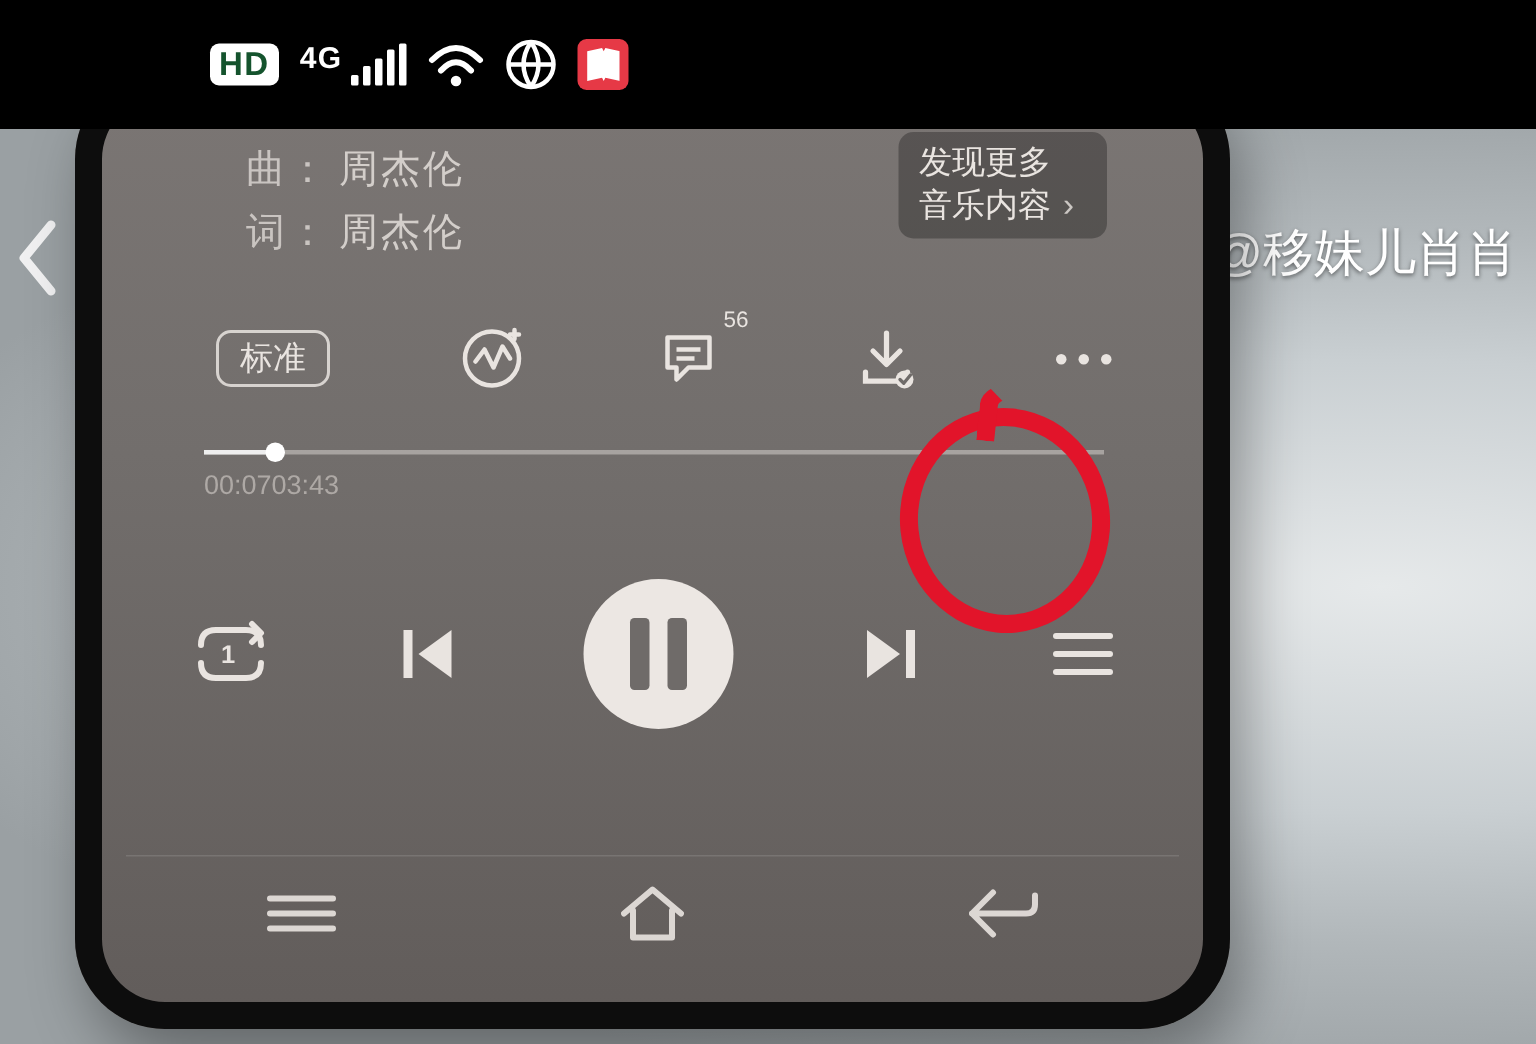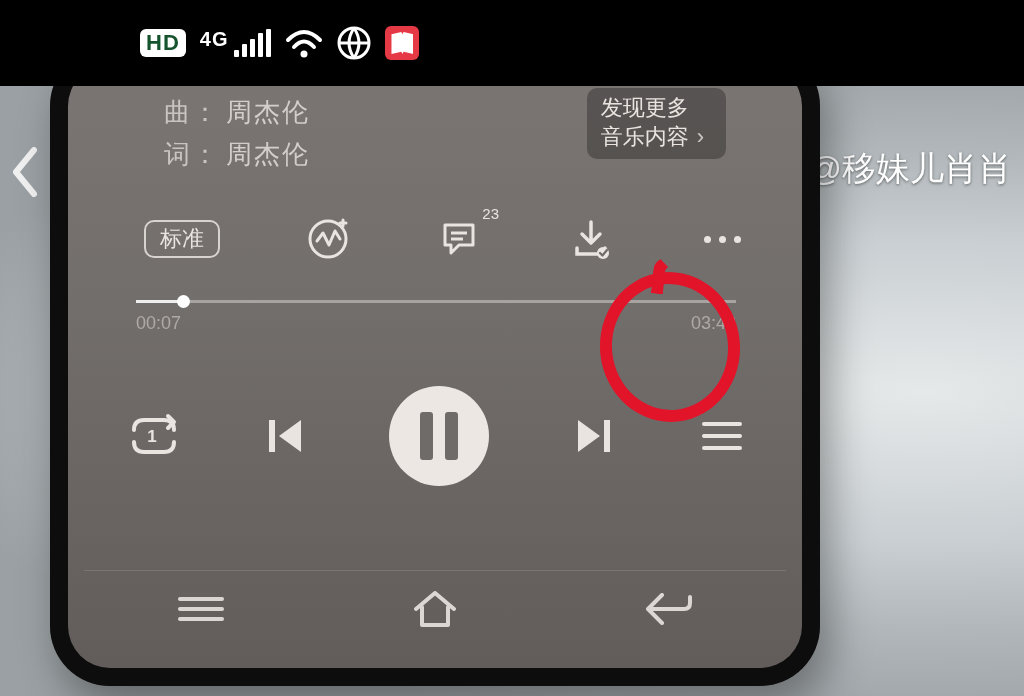--- a/index.html
+++ b/index.html
@@ -67,21 +67,21 @@
 
   
   .credits{ position:absolute; left:80px; top:46px; font-size:26px; line-height:1.6;
     color:#d8d3cf; letter-spacing:2px;}
   .credits .row{ display:flex; gap:6px;}
   .credits .lbl{ opacity:.85;}
   .credits .val{ opacity:.95;}
 
   
   .discover{
-    position:absolute; right:60px; top:42px;
+    position:absolute; right:48px; top:42px;
     background:rgba(0,0,0,.28); color:#e9e4e0; font-size:22px;
     padding:6px 22px 8px 14px; border-radius:10px; line-height:1.3;
     display:flex; align-items:flex-end; gap:8px;
   }
   .discover .txt{ text-align:left;}
   .discover .chev{ font-size:22px; opacity:.8;}
 
   
   .action-row{
     position:absolute; left:60px; right:40px; top:158px; height:70px;
@@ -95,21 +95,21 @@
     position:relative; color:#e9e4e0; }
   .comment-badge{ position:absolute; top:-10px; right:-16px; font-size:15px; color:#e9e4e0;}
   .dots span{ width:7px; height:7px; background:#e9e4e0; border-radius:50%; display:inline-block; margin:0 4px;}
 
   
   .progress-wrap{ position:absolute; left:52px; right:50px; top:254px;}
   .progress-track{ width:100%; height:3px; background:rgba(233,228,224,.45); position:relative;}
   .progress-fill{ height:100%; width:8%; background:#eee; position:relative;}
   .progress-fill::after{ content:""; position:absolute; right:-6px; top:-5px; width:13px; height:13px;
     background:#fff; border-radius:50%;}
-  .time-row{ display:flex; justify-content:space-between; font-size:18px; color:#cfc9c5;
+  .time-row{ display:flex; font-size:18px; color:#cfc9c5;
     margin-top:10px; opacity:.65;}
 
   
   .controls{ position:absolute; left:40px; right:40px; top:330px; height:120px;
     display:flex; align-items:center; justify-content:space-between;}
   .ctrl{ color:#e9e4e0; display:flex; align-items:center; justify-content:center;}
   .play-pause{
     width:100px; height:100px; background:#ece7e3; border-radius:50%;
     display:flex; align-items:center; justify-content:center;
   }
@@ -215,21 +215,21 @@
               <path d="M34 6 L40 6 M37 3 L37 9" stroke="#e9e4e0" stroke-width="3" stroke-linecap="round"></path>
             </svg>
         </span>
 
         <span class="icon-btn">
           <svg width="40" height="40" viewBox="0 0 40 40">
               <path d="M6 6 H34 V26 H20 L12 34 V26 H6 Z" fill="none" stroke="#e9e4e0" stroke-width="3" stroke-linejoin="round"></path>
               <line x1="12" y1="14" x2="28" y2="14" stroke="#e9e4e0" stroke-width="3"></line>
               <line x1="12" y1="20" x2="24" y2="20" stroke="#e9e4e0" stroke-width="3"></line>
             </svg>
-          <span class="comment-badge">23</span>
+          <span class="comment-badge">56</span>
         </span>
 
         <span class="icon-btn">
           <svg width="42" height="42" viewBox="0 0 42 42">
               <path d="M21 4 V24 M12 16 L21 25 L30 16" fill="none" stroke="#e9e4e0" stroke-width="3.5" stroke-linecap="round" stroke-linejoin="round"></path>
               <path d="M7 30 V36 H35 V30" fill="none" stroke="#e9e4e0" stroke-width="3.5" stroke-linecap="round"></path>
               <circle cx="33" cy="35" r="6" fill="#e9e4e0"></circle>
               <path d="M30 35 L32.5 37.5 L37 32" fill="none" stroke="#6f6b69" stroke-width="2.2" stroke-linecap="round" stroke-linejoin="round"></path>
             </svg>
         </span>

